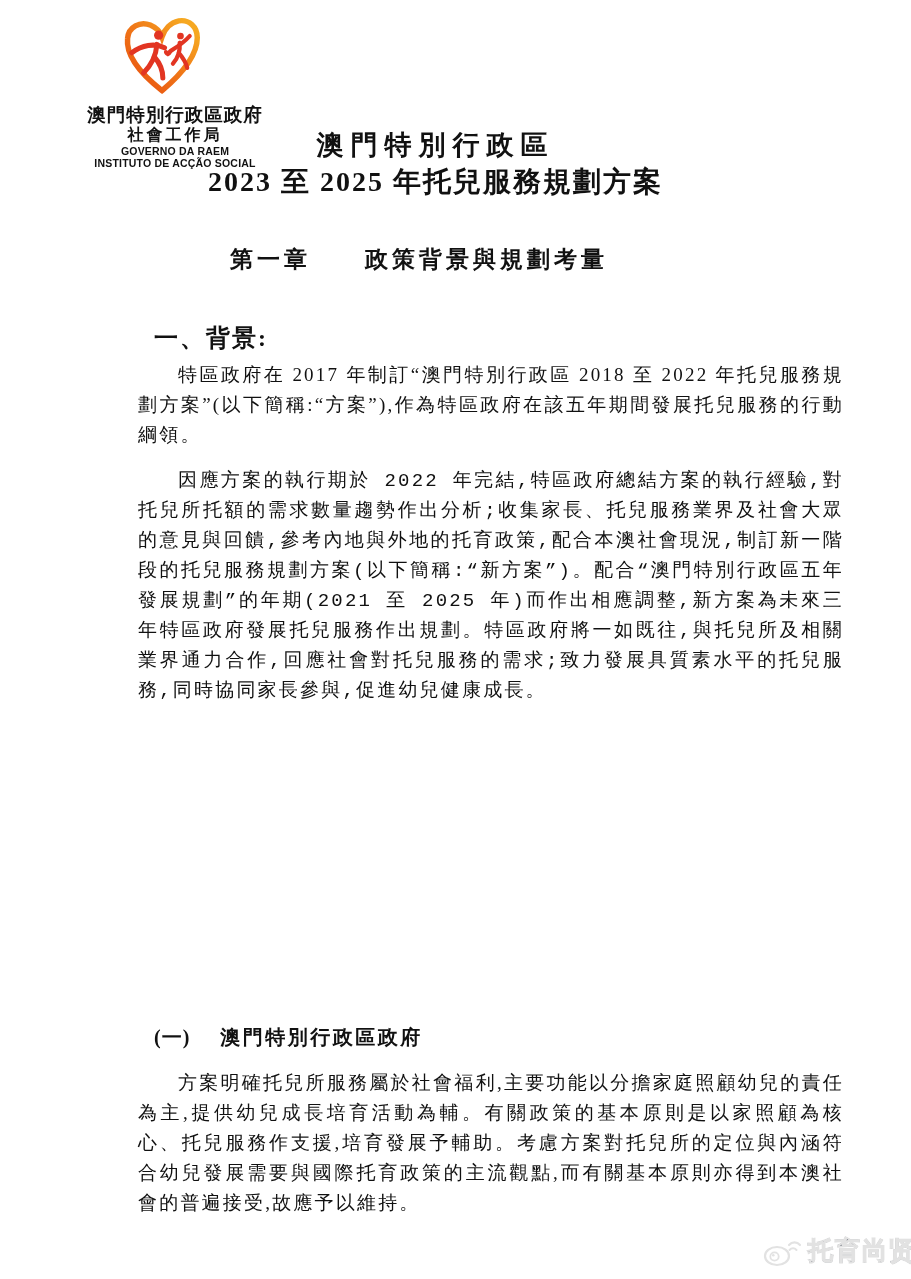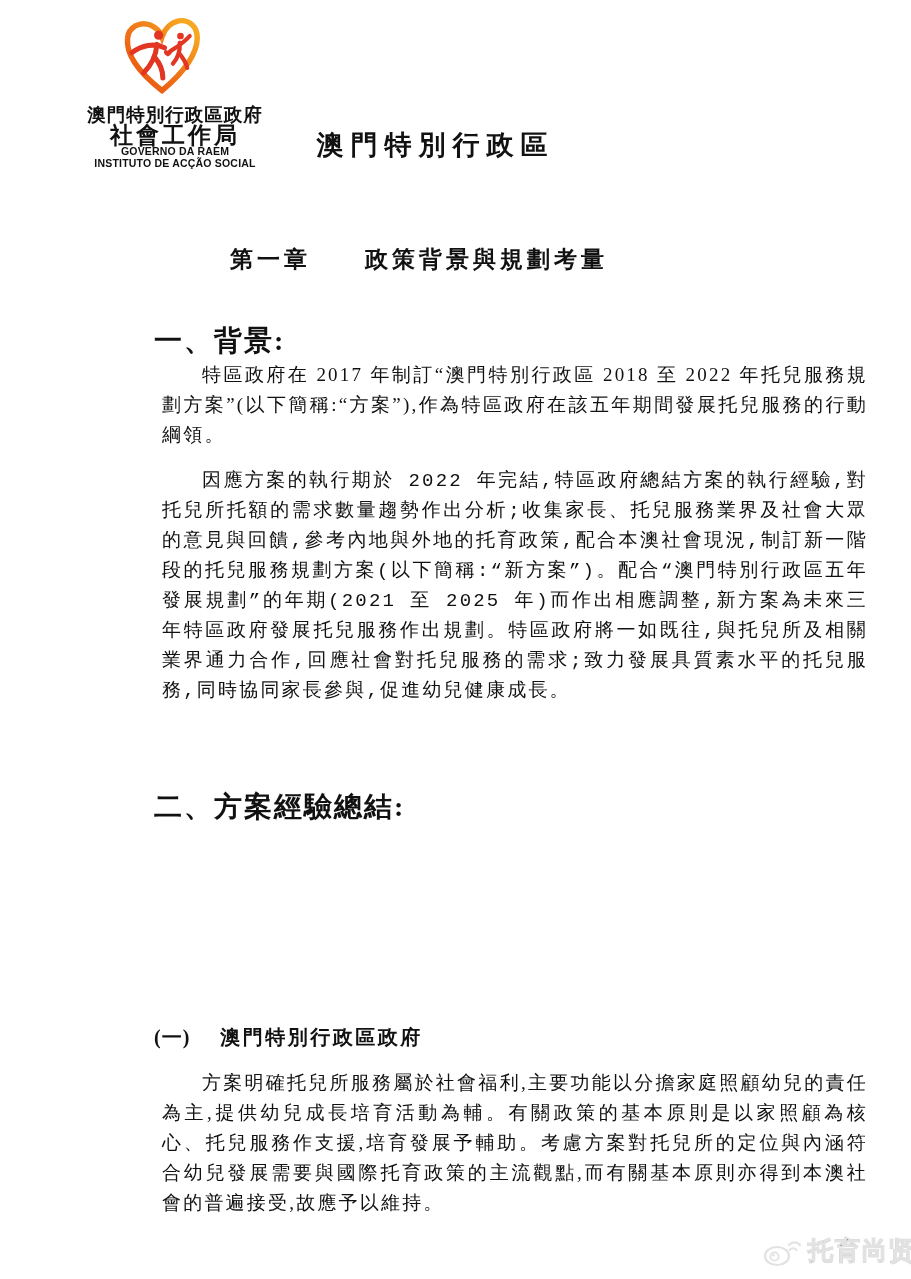--- a/index.html
+++ b/index.html
@@ -32,21 +32,21 @@
     font-family: "Liberation Sans", "DejaVu Sans", sans-serif;
     font-weight: bold;
     font-size: 18.5px;
     line-height: 21px;
     letter-spacing: 1px;
     white-space: nowrap;
   }
   .logo-zh2 {
     font-family: "Liberation Sans", "DejaVu Sans", sans-serif;
     font-weight: bold;
-    font-size: 23px;
+    font-size: 16px;
     line-height: 20px;
     letter-spacing: 3px;
   }
   .logo-pt {
     font-family: "Liberation Sans", "DejaVu Sans", sans-serif;
     font-weight: bold;
     font-size: 10.5px;
     line-height: 12px;
     letter-spacing: 0.2px;
     white-space: nowrap;
@@ -80,27 +80,27 @@
     font-weight: bold;
     font-size: 23px;
     letter-spacing: 4px;
   }
 
   
   .sec-heading {
     position: absolute;
     left: 106px;
     font-weight: bold;
-    font-size: 28px;
+    font-size: 24px;
     letter-spacing: 2px;
     white-space: nowrap;
   }
   .body-para {
     position: absolute;
-    left: 114px;
+    left: 90px;
     width: 706px;
     margin: 0;
     font-size: 19px;
     line-height: 30px;
     letter-spacing: 2.2px;
     text-align: justify;
     text-justify: inter-ideograph;
     text-indent: 40px;
   }
   .sub-heading {
@@ -157,29 +157,29 @@
       <path d="M57,43 c-1.8,-2.6 -5.5,-0.8 -4.6,2 c0.7,2 2.6,3.4 4.6,4.4 c2,-1 3.9,-2.4 4.6,-4.4 c0.9,-2.8 -2.8,-4.6 -4.6,-2 z" fill="#e23522"></path>
     </svg>
     <div class="logo-zh1">澳門特別行政區政府</div>
     <div class="logo-zh2">社會工作局</div>
     <div class="logo-pt">GOVERNO DA RAEM</div>
     <div class="logo-pt">INSTITUTO DE ACÇÃO SOCIAL</div>
   </div>
 
   <div class="doc-title">
     <div class="doc-title-line1">澳門特別行政區</div>
+    <div class="doc-title-line2">2023 至 2025 年托兒服務規劃方案</div>
   </div>
 
   <div class="chapter-heading">第一章　　政策背景與規劃考量</div>
 
   <div class="sec-heading" style="top: 322px;">一、背景:</div>
   <p class="body-para" style="top: 360px;">特區政府在 2017 年制訂“澳門特別行政區 2018 至 2022 年托兒服務規劃方案”(以下簡稱:“方案”),作為特區政府在該五年期間發展托兒服務的行動綱領。</p>
   <p class="body-para" style="top: 466px; font-family: Liberation Mono, monospace;">因應方案的執行期於 2022 年完結,特區政府總結方案的執行經驗,對托兒所托額的需求數量趨勢作出分析;收集家長、托兒服務業界及社會大眾的意見與回饋,參考內地與外地的托育政策,配合本澳社會現況,制訂新一階段的托兒服務規劃方案(以下簡稱:“新方案”)。配合“澳門特別行政區五年發展規劃”的年期(2021 至 2025 年)而作出相應調整,新方案為未來三年特區政府發展托兒服務作出規劃。特區政府將一如既往,與托兒所及相關業界通力合作,回應社會對托兒服務的需求;致力發展具質素水平的托兒服務,同時協同家長參與,促進幼兒健康成長。</p>
 
-  <div class="sec-heading" style="top: 788px;">二、方案經驗總結:</div>
 
   <div class="sub-heading" style="top: 1024px;">
     <span class="sub-number">(一)</span><span class="sub-title">澳門特別行政區政府</span>
   </div>
   <p class="body-para" style="top: 1068px;">方案明確托兒所服務屬於社會福利,主要功能以分擔家庭照顧幼兒的責任為主,提供幼兒成長培育活動為輔。有關政策的基本原則是以家照顧為核心、托兒服務作支援,培育發展予輔助。考慮方案對托兒所的定位與內涵符合幼兒發展需要與國際托育政策的主流觀點,而有關基本原則亦得到本澳社會的普遍接受,故應予以維持。</p>
 
   <div class="watermark">
     <svg width="40" height="32" viewBox="0 0 40 32" aria-hidden="true">
       <ellipse cx="15" cy="21" rx="12" ry="9" fill="none" stroke="#e2e2e2" stroke-width="2.2"></ellipse>
       <circle cx="12.5" cy="21.5" r="4.2" fill="none" stroke="#e2e2e2" stroke-width="1.8"></circle>

